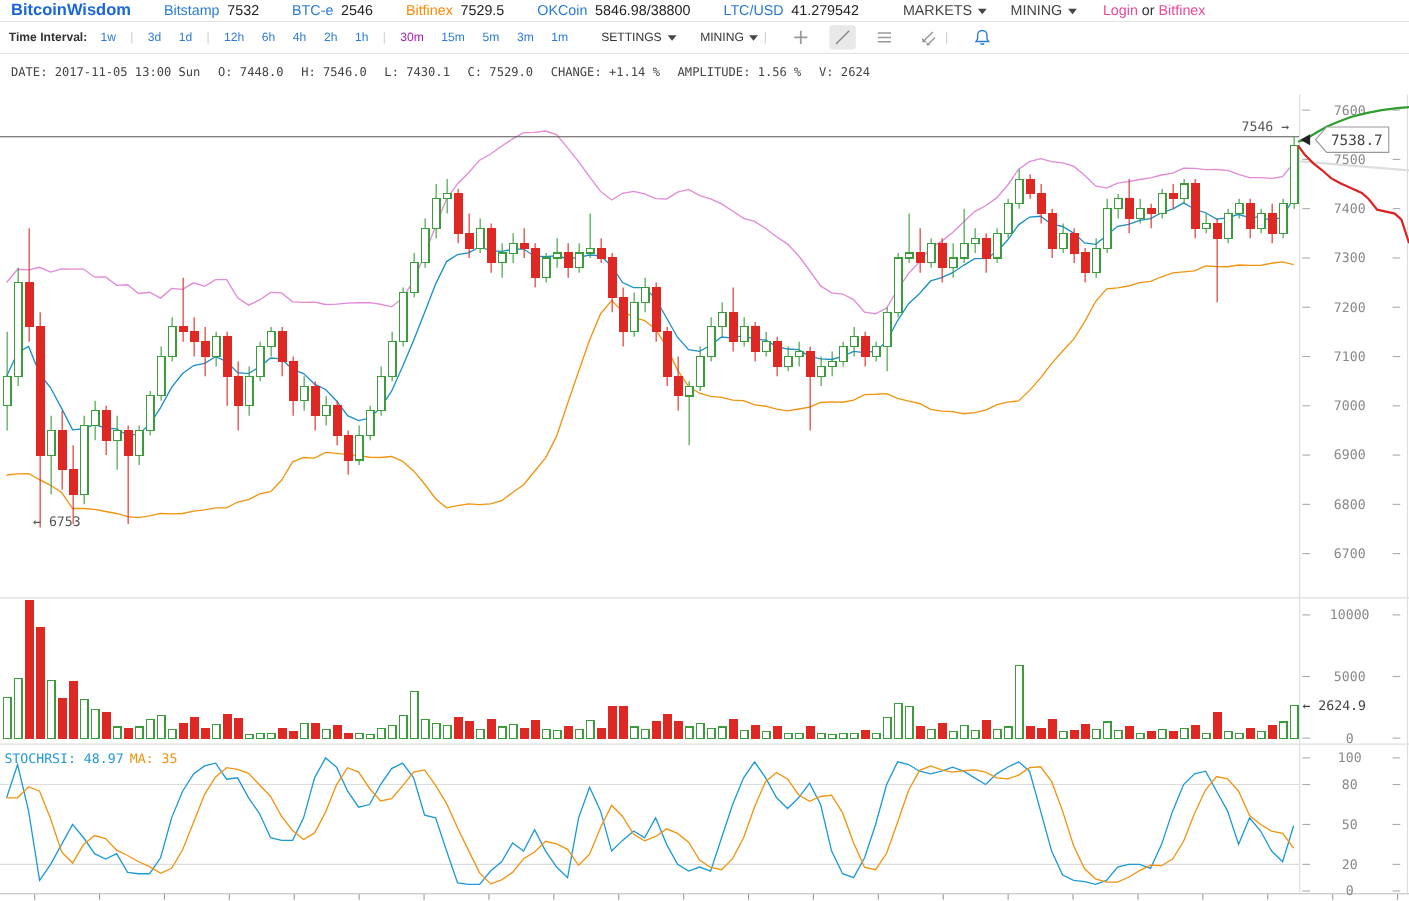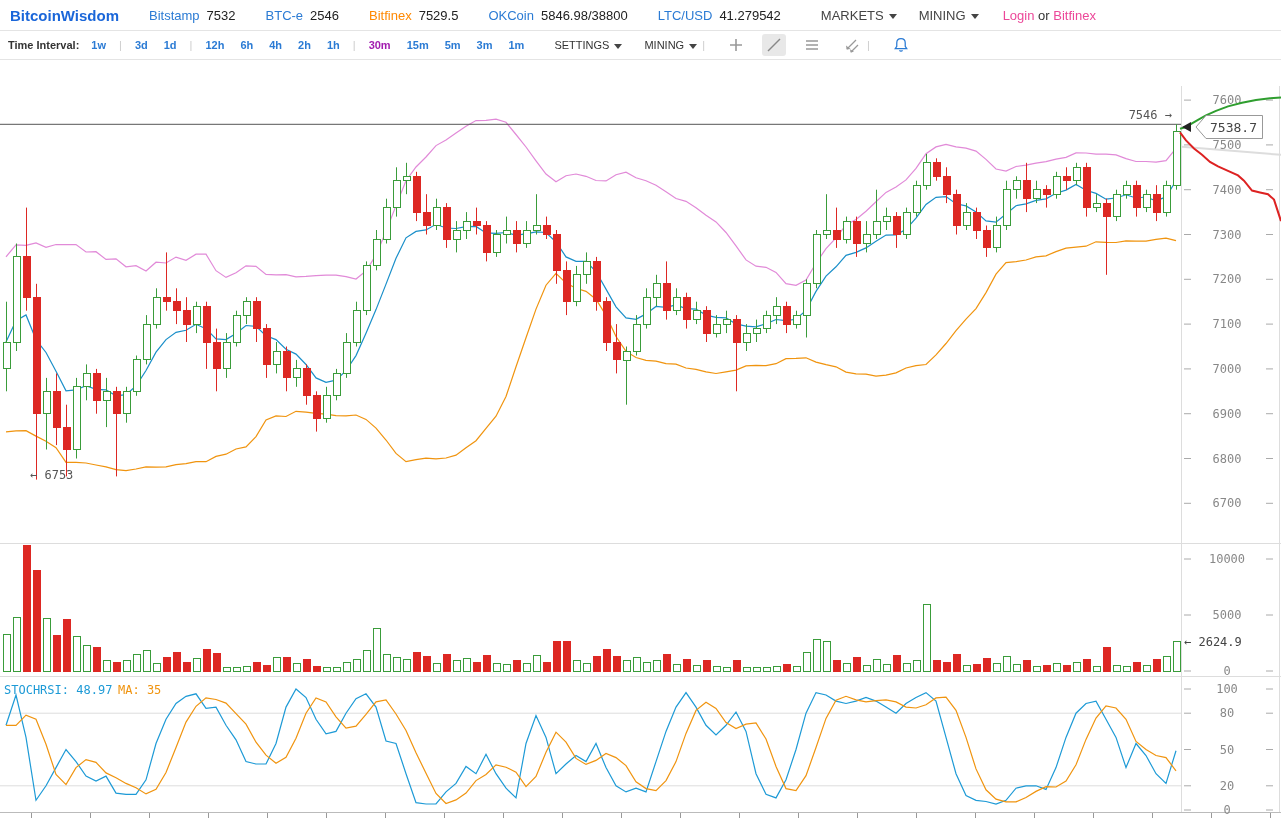--- a/index.html
+++ b/index.html
@@ -1,34 +1,34 @@
 <!DOCTYPE html>
 <html><head>
 <meta charset="utf-8">
 <style>
   * { margin:0; padding:0; box-sizing:border-box; }
   html,body { width:1281px; height:819px; background:#fff; overflow:hidden;
               font-family:"Liberation Sans", sans-serif; }
-  .header { height:31px; display:flex; align-items:center; padding-left:10px;
+  .header { height:20px; display:flex; align-items:center; padding-left:10px;
             font-size:13px; border-bottom:1px solid #e4e4e4; white-space:nowrap; }
   .logo { font-size:15px; font-weight:bold; color:#1a66d9; margin-right:18px; cursor:pointer; }
   .tkr { margin-right:18px; }
   .tkr .lbl { font-weight:normal; color:#2b7bd4; margin-right:7px; cursor:pointer; text-decoration:none;padding-left:12px; }
   .tkr .lbl.orange { color:#ff8800; }
   .tkr .val { color:#222; }
   .menu { color:#444; margin-left:22px; cursor:pointer; }
   .caret { display:inline-block; width:0; height:0; border-left:4px solid transparent;
            border-right:4px solid transparent; border-top:5px solid #444;
            margin-left:5px; vertical-align:middle; }
   .auth { margin-left:24px; color:#333; }
   .auth a { color:#ec4899; text-decoration:none; cursor:pointer; }
   .toolbar { height:29px; display:flex; align-items:center; padding-left:8px;
              font-size:11px; border-bottom:1px solid #e4e4e4; white-space:nowrap; }
   .ti-label { font-weight:bold; color:#333; margin-right:4px; }
-  .iv { color:#2b7bd4; font-weight:bold; margin:0 8px; text-decoration:none; cursor:pointer; }
+  .iv { color:#2b7bd4; font-weight:normal; margin:0 8px; text-decoration:none; cursor:pointer; }
   .iv.sel { color:#a21caf; }
   .sep { color:#ccc; margin:0 5px; }
   .dd { font-weight:normal; color:#333; margin-left:22px; cursor:pointer; }
   .tool-ic { margin-left:14px; cursor:pointer; display:inline-flex; align-items:center;
              justify-content:center; width:24px; height:22px; border-radius:3px; }
   .tool-ic.selbg { background:#e8e8e8; }
   .infobar { position:absolute; left:10px; top:59px; font-family:"DejaVu Sans Mono", monospace;
              font-size:11px; color:#444; line-height:13px; z-index:3; }
   .infobar .fld { margin-right:16px; }
   #chart { position:absolute; left:0; top:0; z-index:1; }
@@ -78,20 +78,21 @@
   <span class="sep">|</span>
   <span class="tool-ic">
     <svg width="18" height="18" viewBox="0 0 20 19">
       <path d="M10 2.5 C7.2 2.5 5.3 4.6 5.3 7.3 V11 L3.6 13.6 H16.4 L14.7 11 V7.3 C14.7 4.6 12.8 2.5 10 2.5 Z" fill="none" stroke="#2b7bd4" stroke-width="1.4"></path>
       <path d="M8.4 15.3 a1.7 1.7 0 0 0 3.2 0" fill="none" stroke="#2b7bd4" stroke-width="1.4"></path>
     </svg>
   </span>
 </div>
 
 <div class="infobar">
+  <div id="info-line1"><span class="fld">DATE: 2017-11-05 13:00 Sun</span><span class="fld">O: 7448.0</span><span class="fld">H: 7546.0</span><span class="fld">L: 7430.1</span><span class="fld">C: 7529.0</span><span class="fld">CHANGE: +1.14 %</span><span class="fld">AMPLITUDE: 1.56 %</span><span class="fld">V: 2624</span></div>
 </div>
 
 <svg id="chart" width="1281" height="819">
     <g stroke="#ddd">
       <line x1="0" y1="543.5" x2="1281" y2="543.5"></line>
       <line x1="0" y1="676.5" x2="1281" y2="676.5"></line>
       <line x1="0" y1="812.5" x2="1281" y2="812.5" stroke="#bbb"></line>
       <line x1="1181.5" y1="86" x2="1181.5" y2="812" stroke="#ddd"></line>
       <line x1="1279.5" y1="86" x2="1279.5" y2="812" stroke="#ddd"></line>
     </g>

